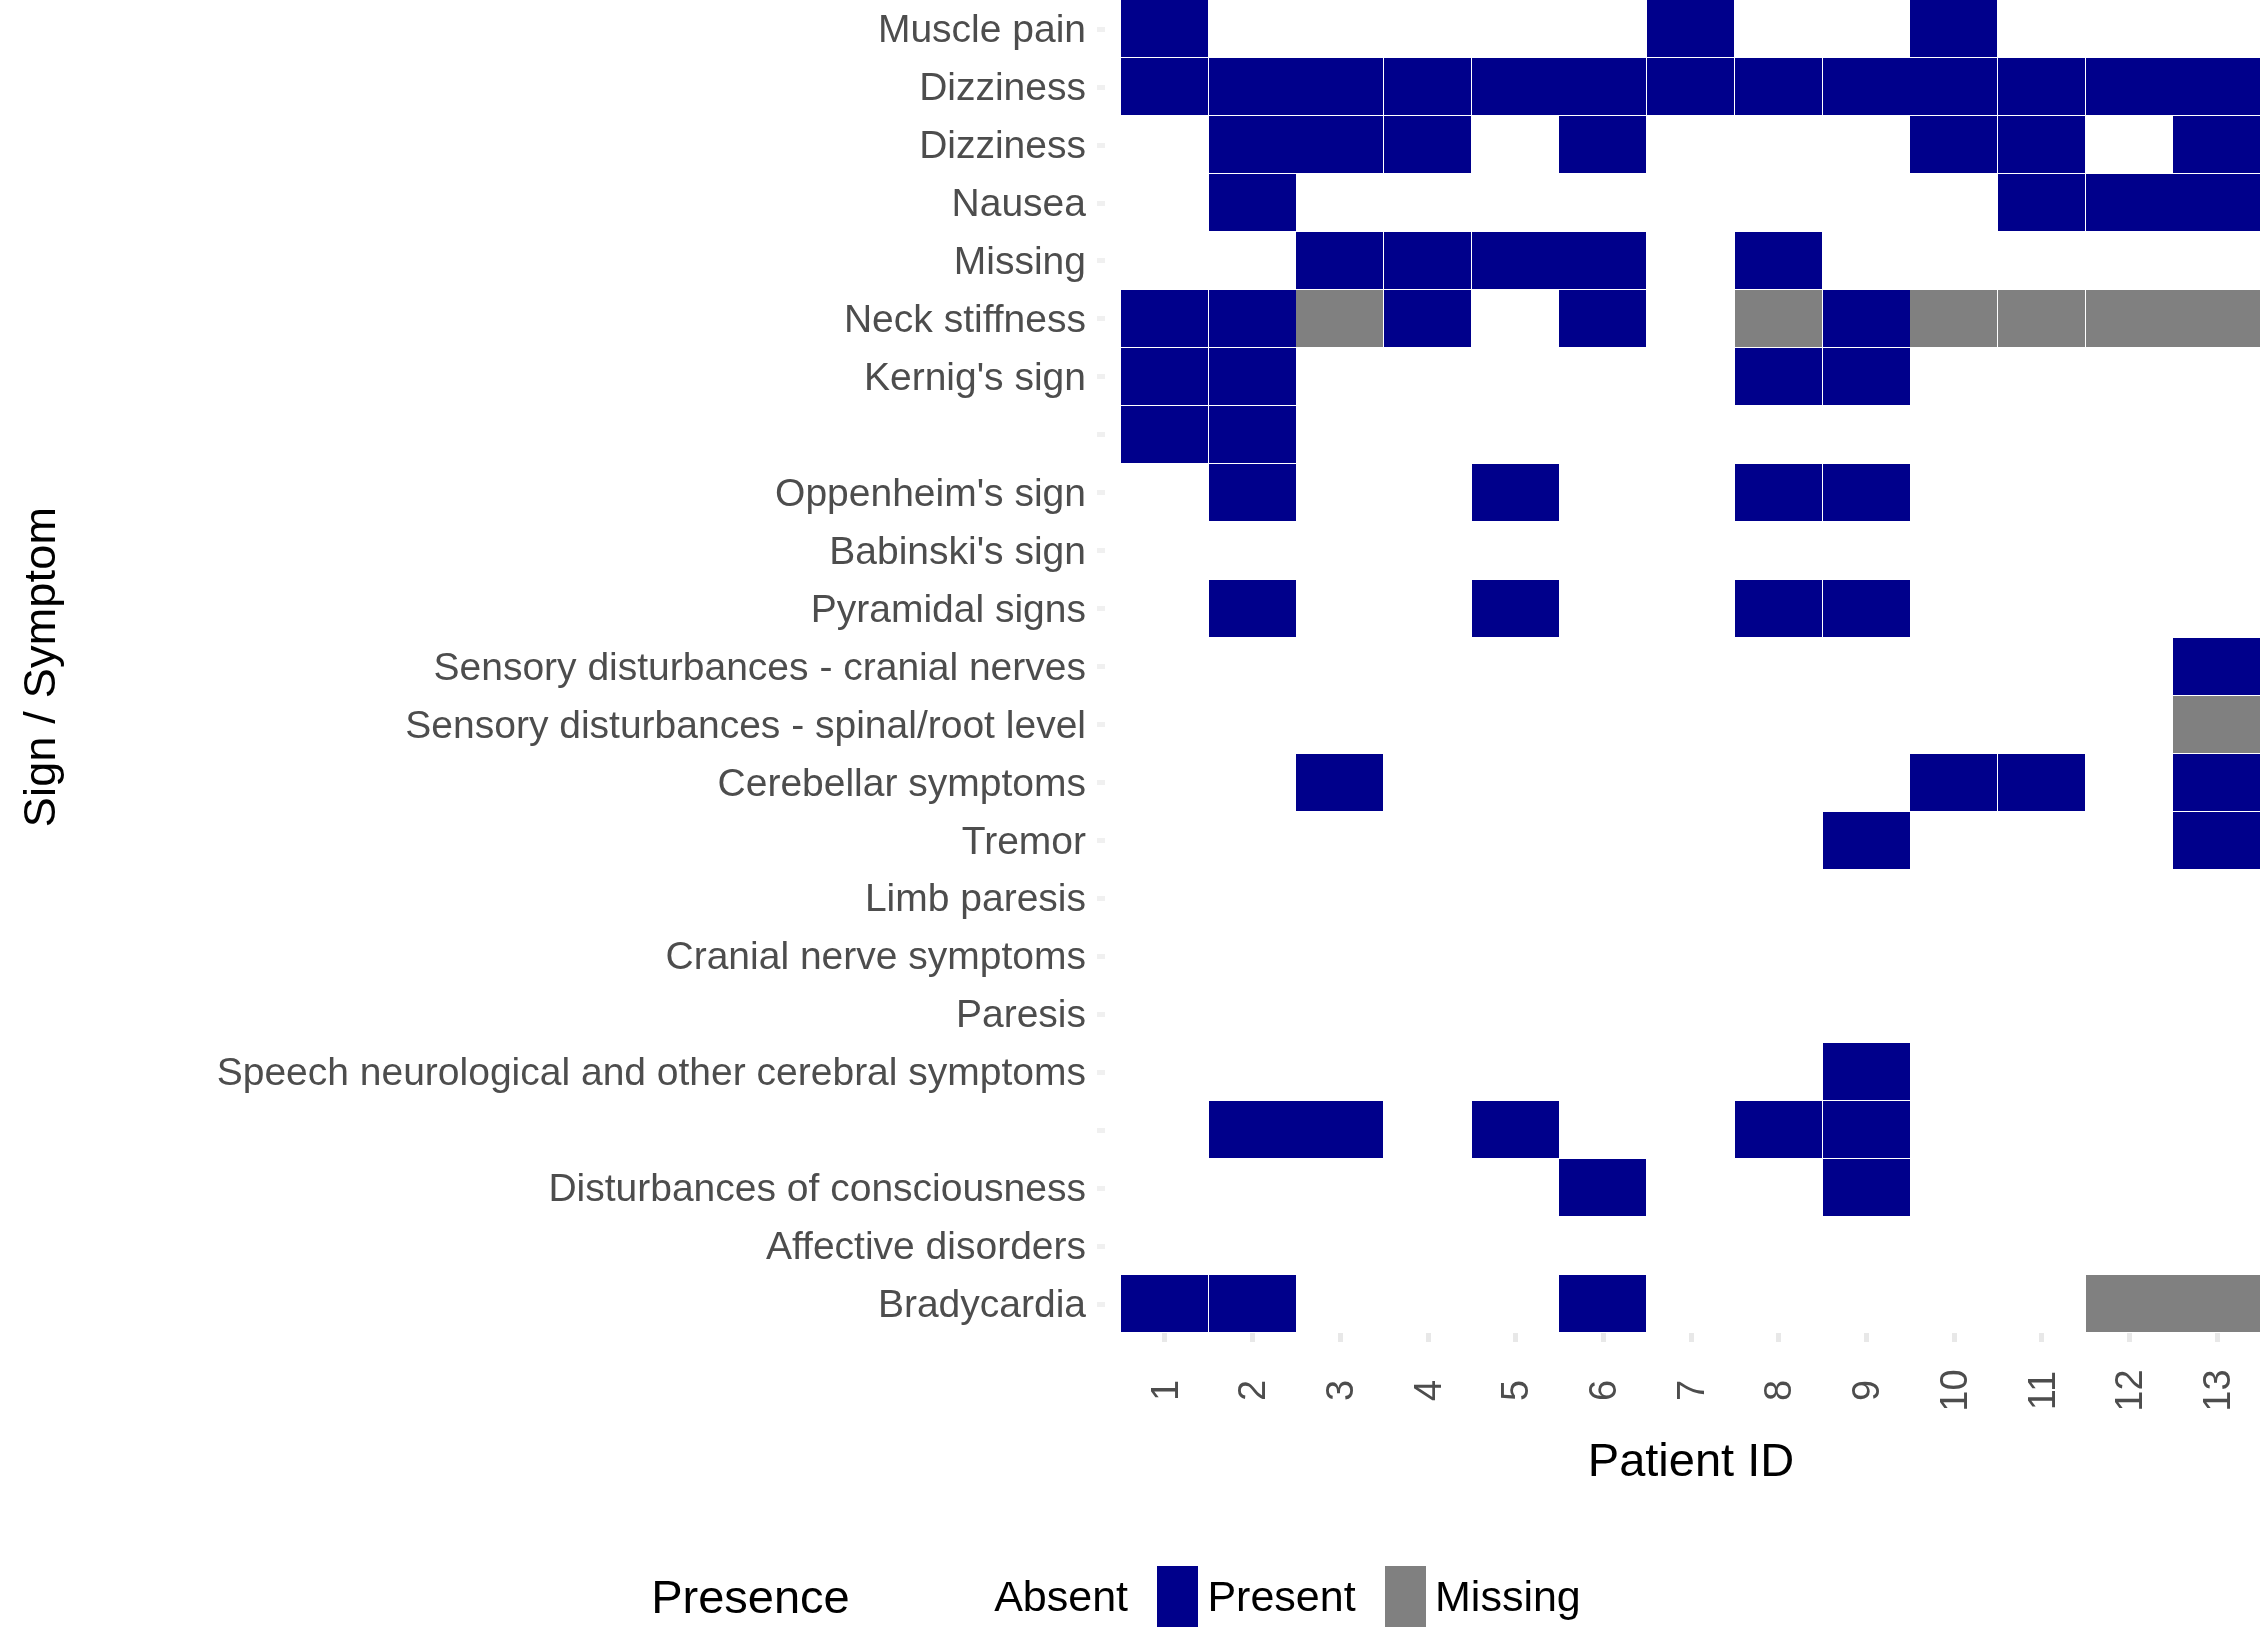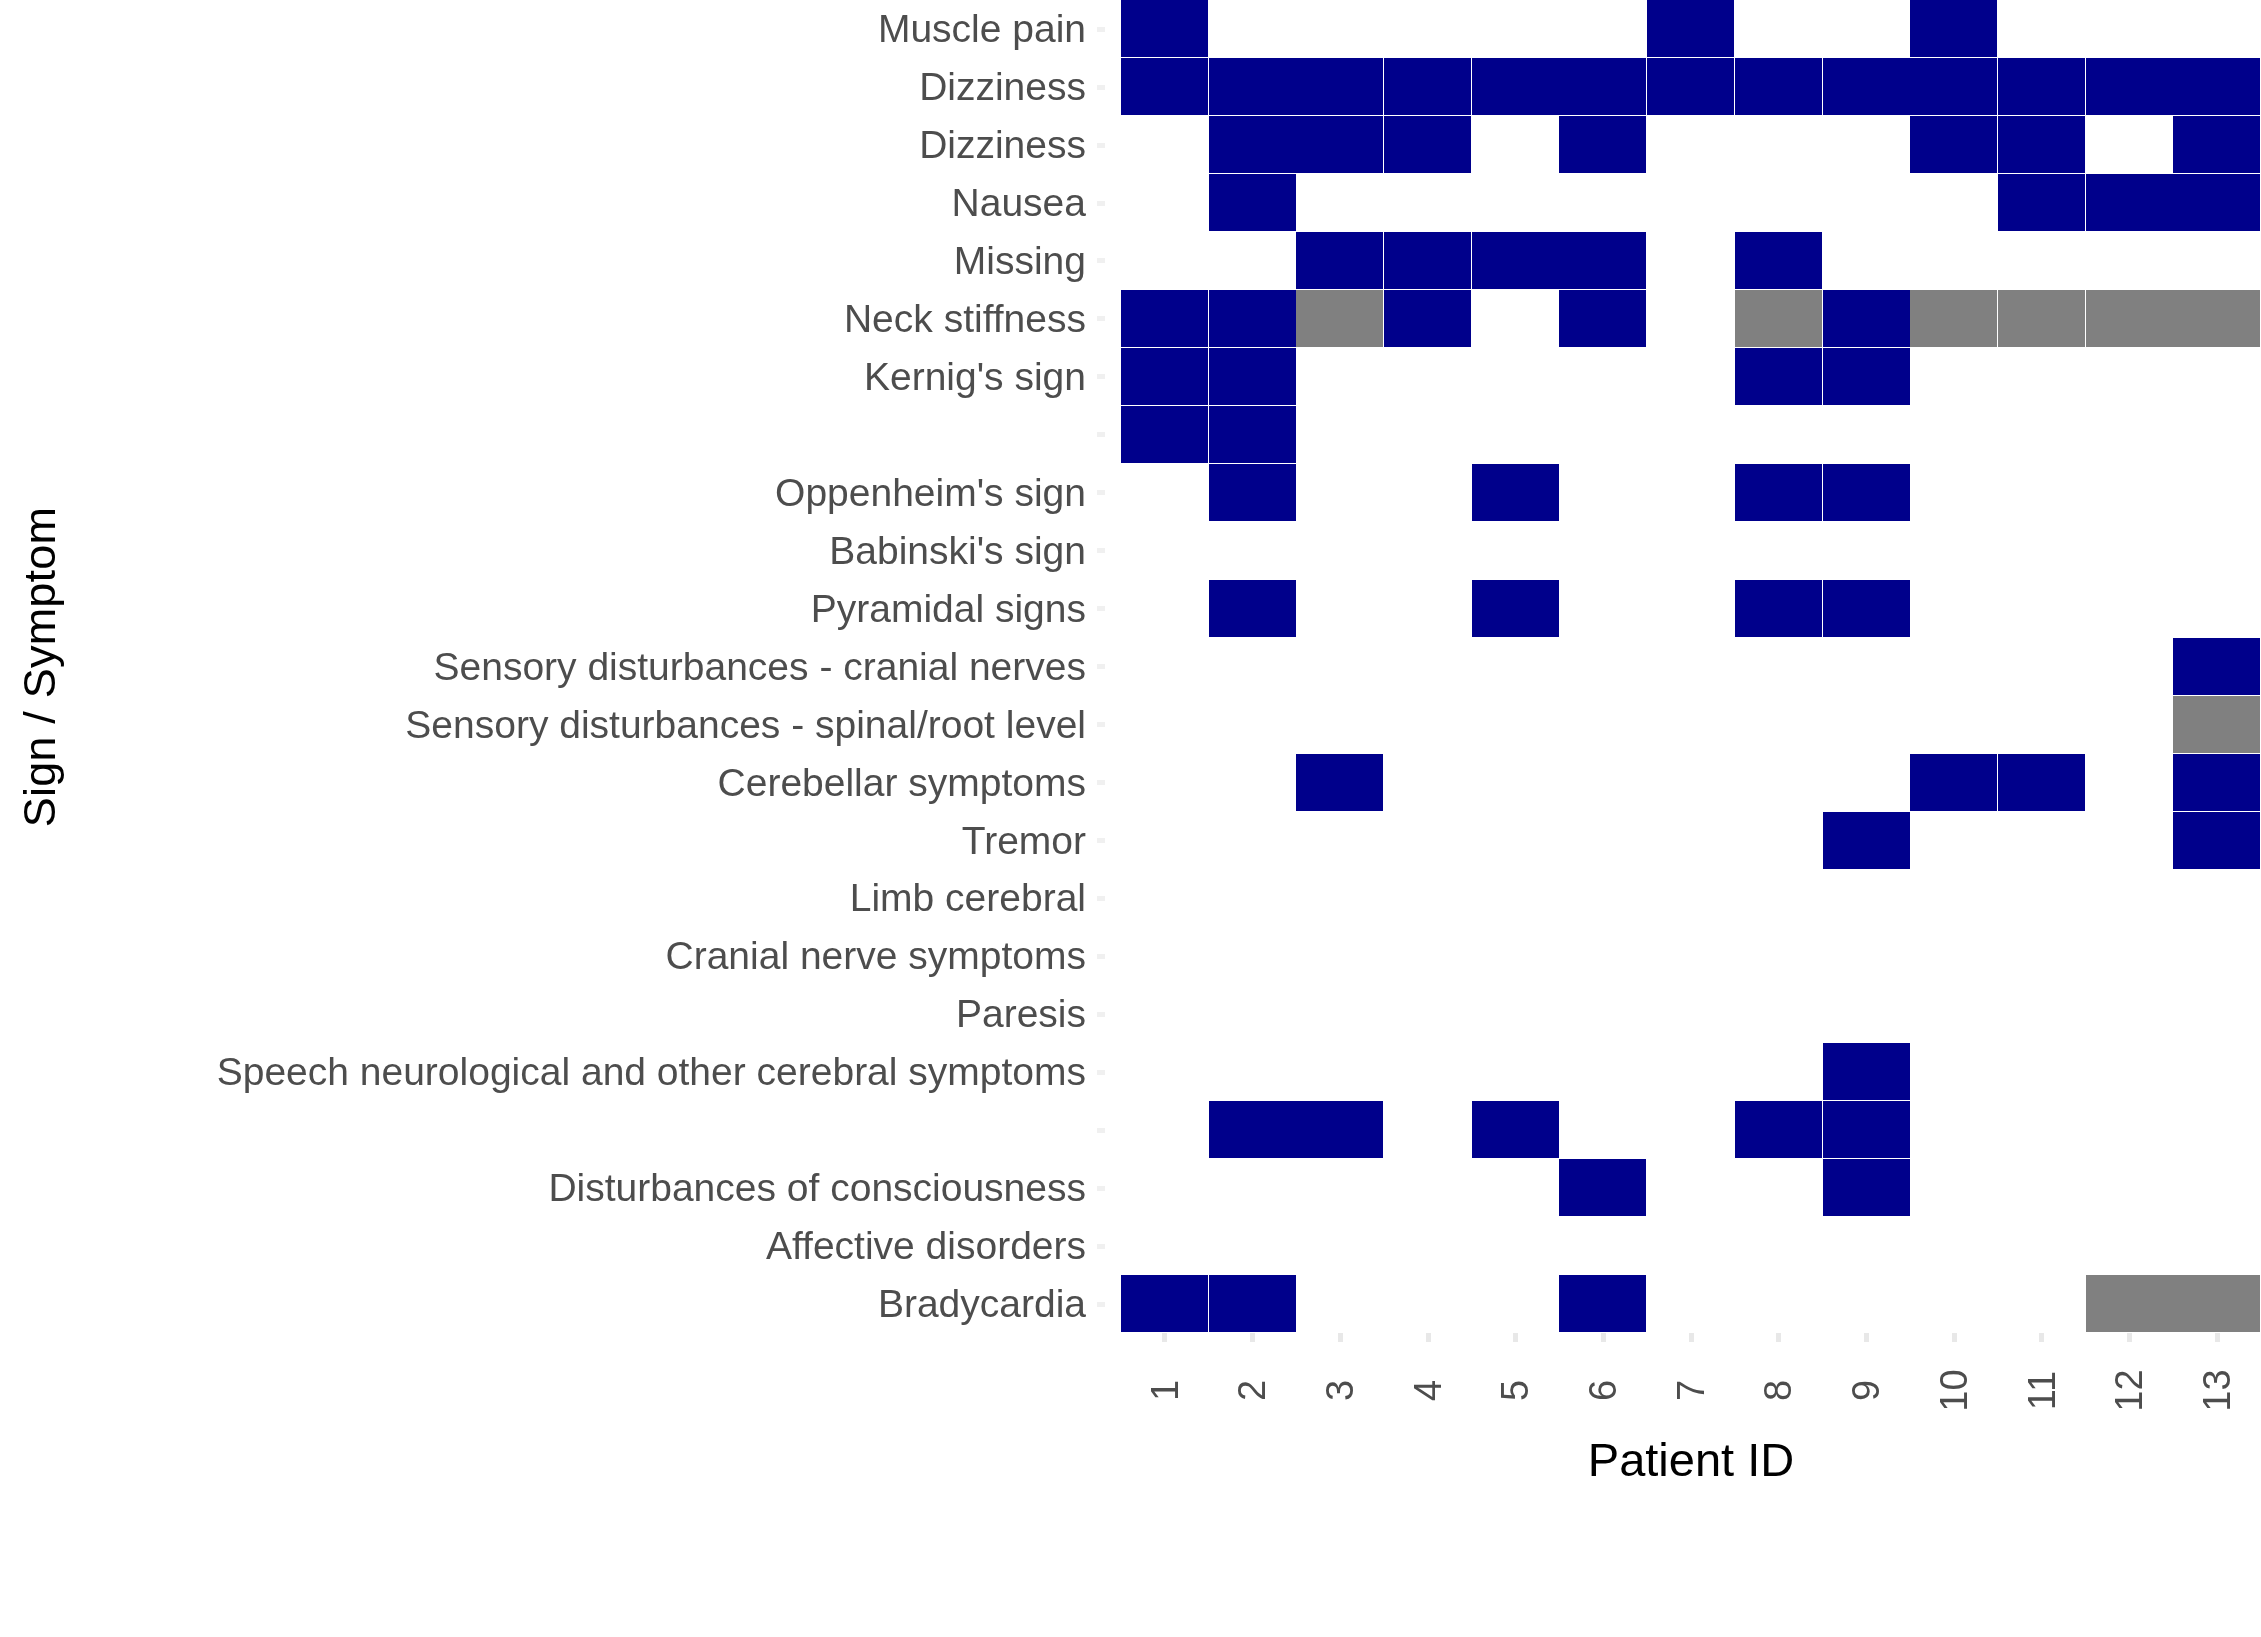--- a/index.html
+++ b/index.html
@@ -189,21 +189,21 @@
       <div class="row-label" style="top: 580px;">Pyramidal signs</div>
       <div class="ytick" style="top: 606px;"></div>
       <div class="row-label" style="top: 638px;">Sensory disturbances - cranial nerves</div>
       <div class="ytick" style="top: 664px;"></div>
       <div class="row-label" style="top: 696px;">Sensory disturbances - spinal/root level</div>
       <div class="ytick" style="top: 722px;"></div>
       <div class="row-label" style="top: 754px;">Cerebellar symptoms</div>
       <div class="ytick" style="top: 780px;"></div>
       <div class="row-label" style="top: 812px;">Tremor</div>
       <div class="ytick" style="top: 838px;"></div>
-      <div class="row-label" style="top: 869px;">Limb cerebral</div>
+      <div class="row-label" style="top: 869px;">Limb paresis</div>
       <div class="ytick" style="top: 896px;"></div>
       <div class="row-label" style="top: 927px;">Cranial nerve symptoms</div>
       <div class="ytick" style="top: 954px;"></div>
       <div class="row-label" style="top: 985px;">Paresis</div>
       <div class="ytick" style="top: 1012px;"></div>
       <div class="row-label" style="top: 1043px;">Speech neurological and other cerebral symptoms</div>
       <div class="ytick" style="top: 1070px;"></div>
       <div class="ytick" style="top: 1128px;"></div>
       <div class="row-label" style="top: 1159px;">Disturbances of consciousness</div>
       <div class="ytick" style="top: 1186px;"></div>
@@ -565,15 +565,32 @@
         <span>12</span>
       </div>
       <div class="xtick" style="left: 1094px;"></div>
       <div class="xtick-label" style="left: 1068px;">
         <span>13</span>
       </div>
     </div>
 
   <div id="x-axis-title">Patient ID</div>
 
+  <div id="legend">
+    <div id="legend-title">Presence</div>
+    <div id="legend-entries" style="display:flex;align-items:center;">
+        <div class="legend-entry">
+          <div class="legend-swatch" style="background: rgb(255, 255, 255);"></div>
+          <div class="legend-label">Absent</div>
+        </div>
+        <div class="legend-entry">
+          <div class="legend-swatch" style="background: rgb(0, 0, 139);"></div>
+          <div class="legend-label">Present</div>
+        </div>
+        <div class="legend-entry">
+          <div class="legend-swatch" style="background: rgb(128, 128, 128);"></div>
+          <div class="legend-label">Missing</div>
+        </div>
+      </div>
+  </div>
 
 </div>
 
 
 </body></html>

